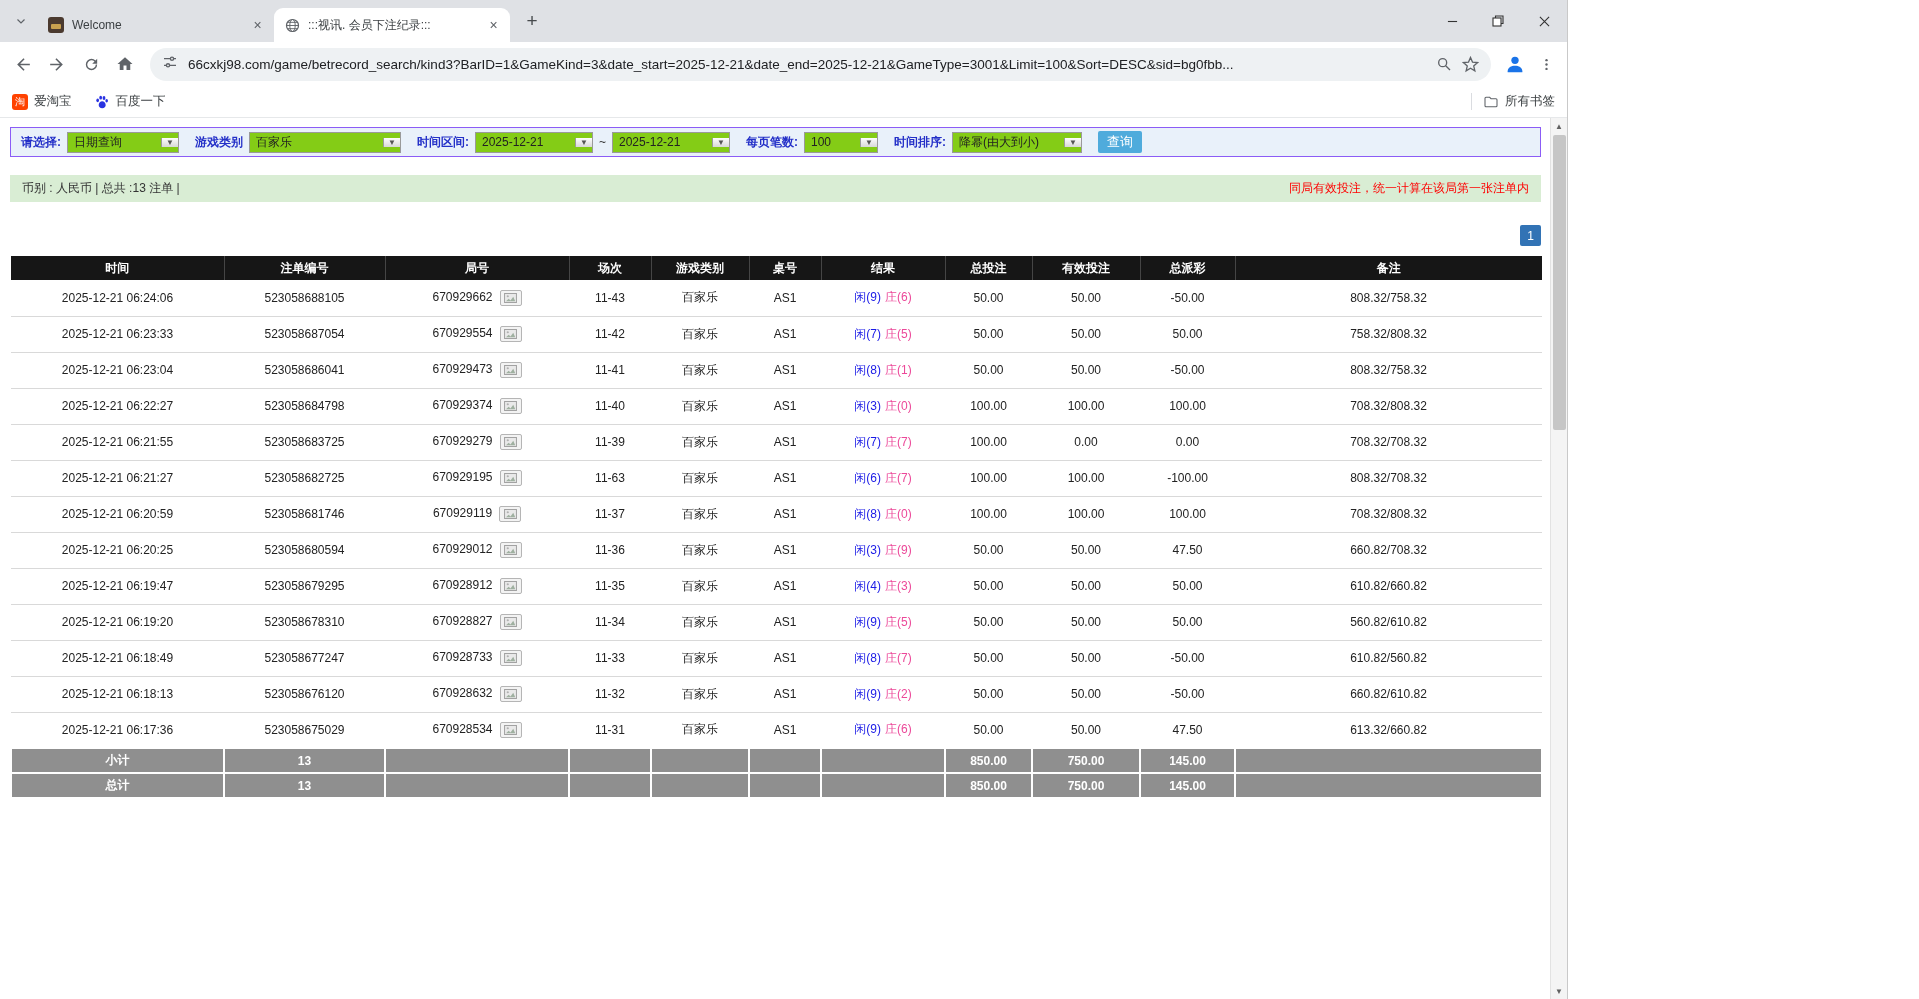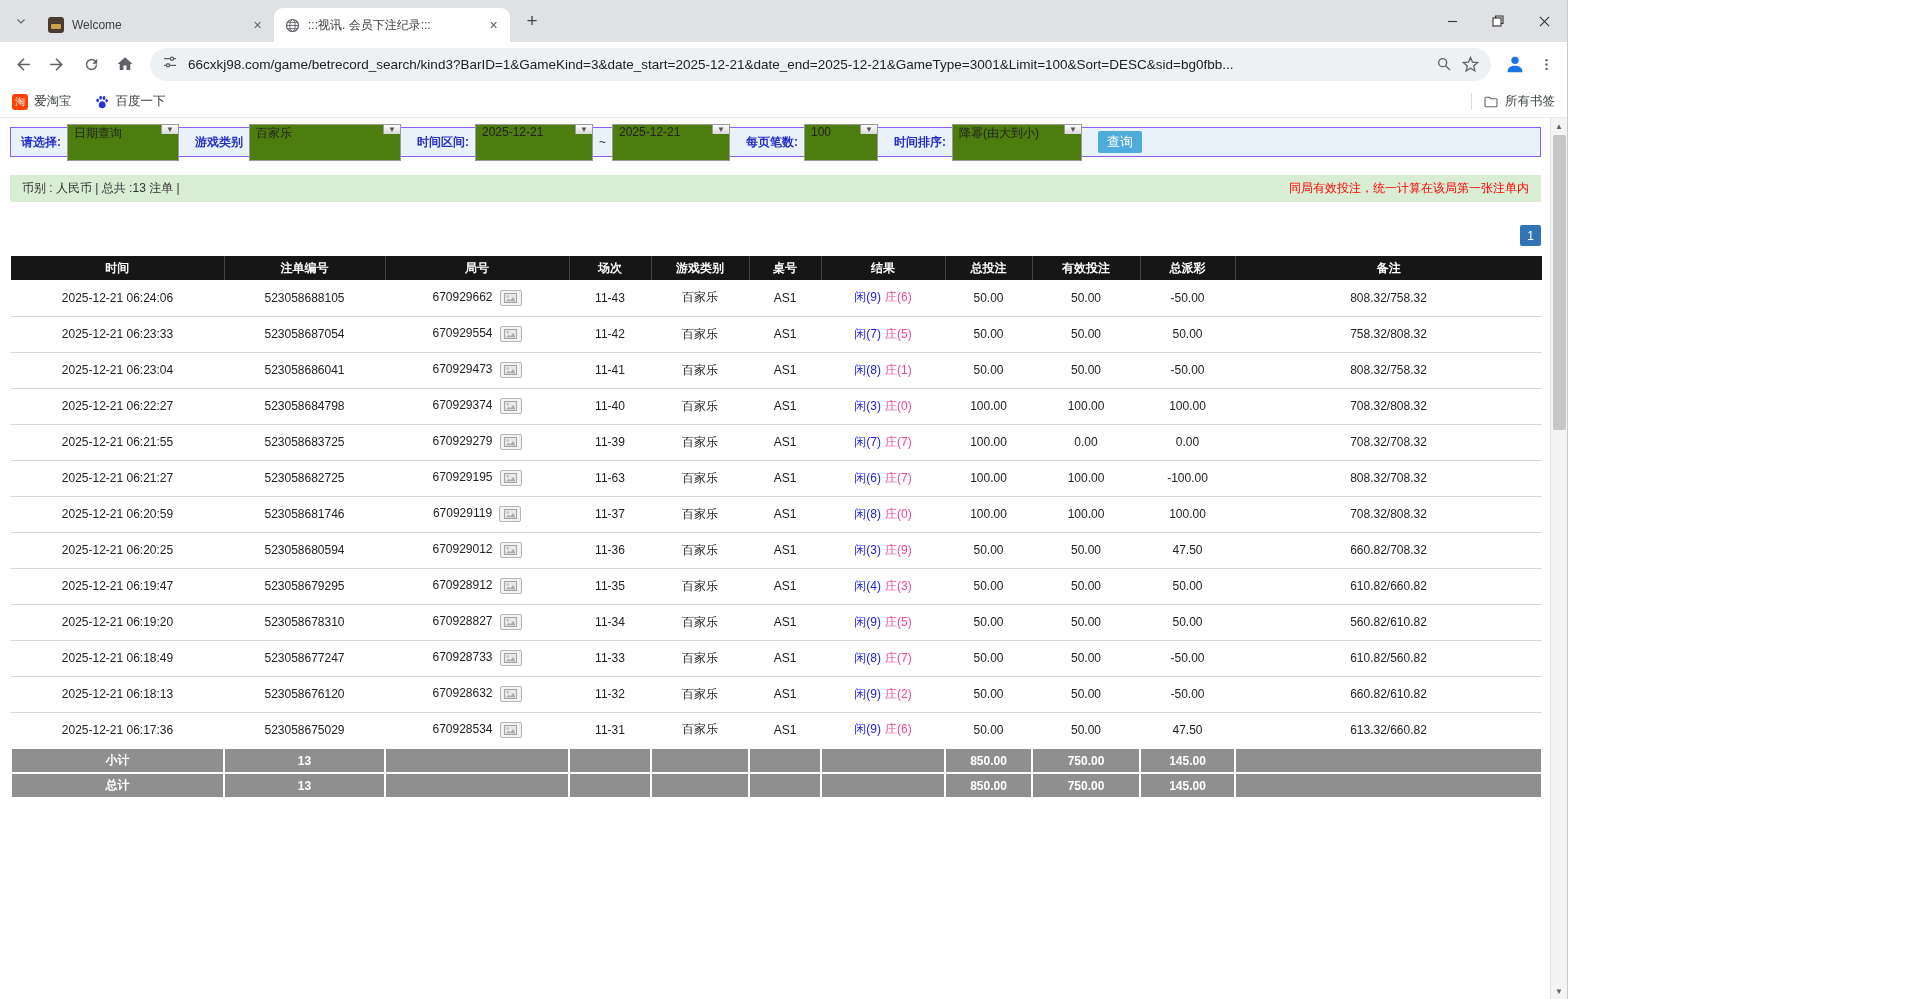--- a/index.html
+++ b/index.html
@@ -47,21 +47,21 @@
   .bm-right { margin-left: auto; display: flex; align-items: center; border-left: 1px solid #dadce0;
     padding-left: 11px; font-size: 12.5px; color: #3c4043; }
 
   
   .page { position: absolute; left: 0; top: 118px; bottom: 0; width: 1551px; background: #fff; overflow: hidden; }
 
   .filterbar { margin: 9px 10px 0; height: 30px; background: #e9f1fa; border: 1px solid #8b5cf6;
     display: flex; align-items: center; padding: 0 10px; font-size: 12px; }
   .flabel { color: #2430c8; font-weight: bold; margin: 0 6px 0 16px; white-space: nowrap; }
   .flabel.first { margin-left: 0; }
-  .combo { background: #4d7c0f; border: 1px solid #9a9a9a; height: 37px; display: flex; align-items: flex-start; }
+  .combo { background: #84cc16; border: 1px solid #9a9a9a; height: 21px; display: flex; align-items: center; }
   .combo-text { flex: 1; padding: 0 6px; font-size: 12px; color: #222; display: flex; align-items: center; white-space: nowrap; overflow: hidden; }
   .combo-btn { width: 17px; border-left: 1px solid #9a9a9a; background: linear-gradient(#fefefe, #d8d8d8);
     color: #555; font-size: 8px; display: flex; align-items: center; justify-content: center; }
   .tilde { margin: 0 6px; color: #333; }
   .search-btn { margin-left: 16px; height: 22px; padding: 0 9px; background: #4fabdc; color: #fff;
     border: none; font-size: 13px; border-radius: 2px; }
 
   .greenbar { margin: 18px 10px 0; height: 27px; background: #d9edd4; display: flex; align-items: center;
     justify-content: space-between; padding: 0 12px; font-size: 12px; color: #333; }
   .greenbar-right { color: #fe0000; }

